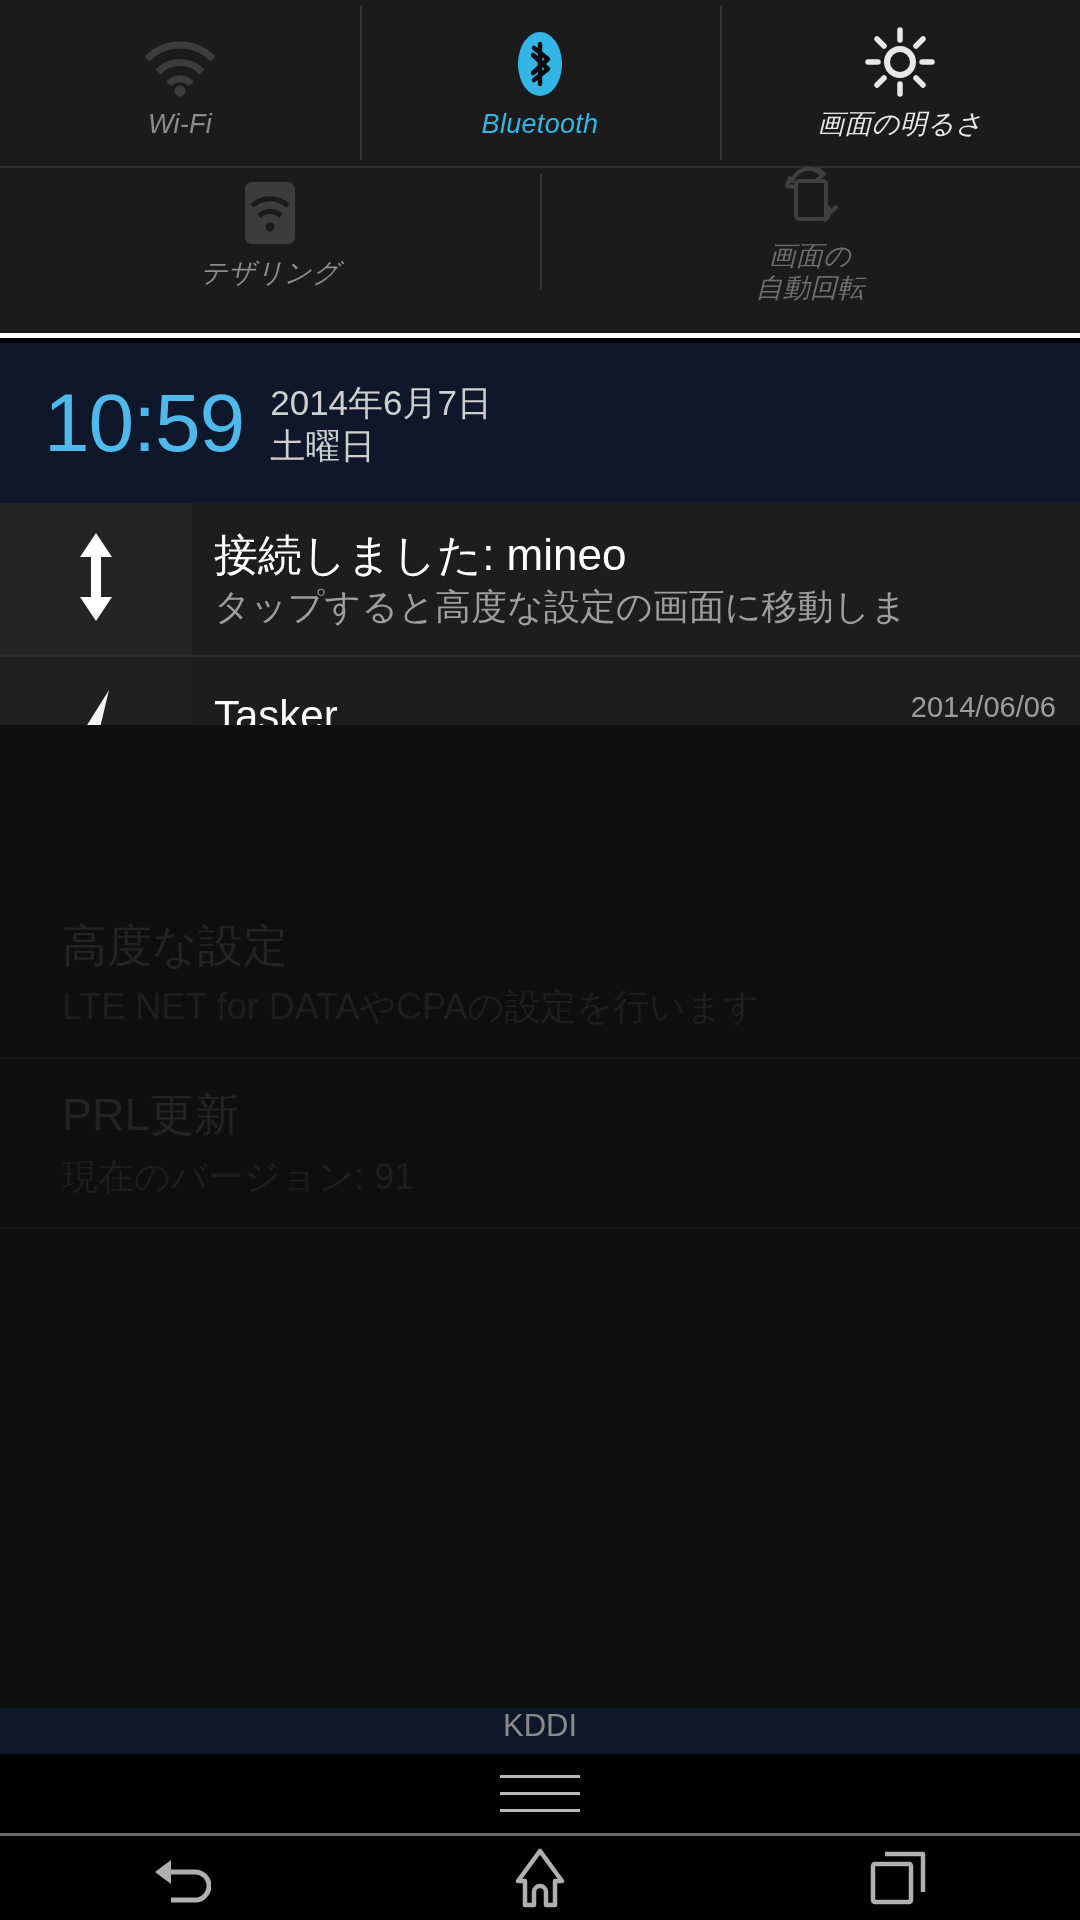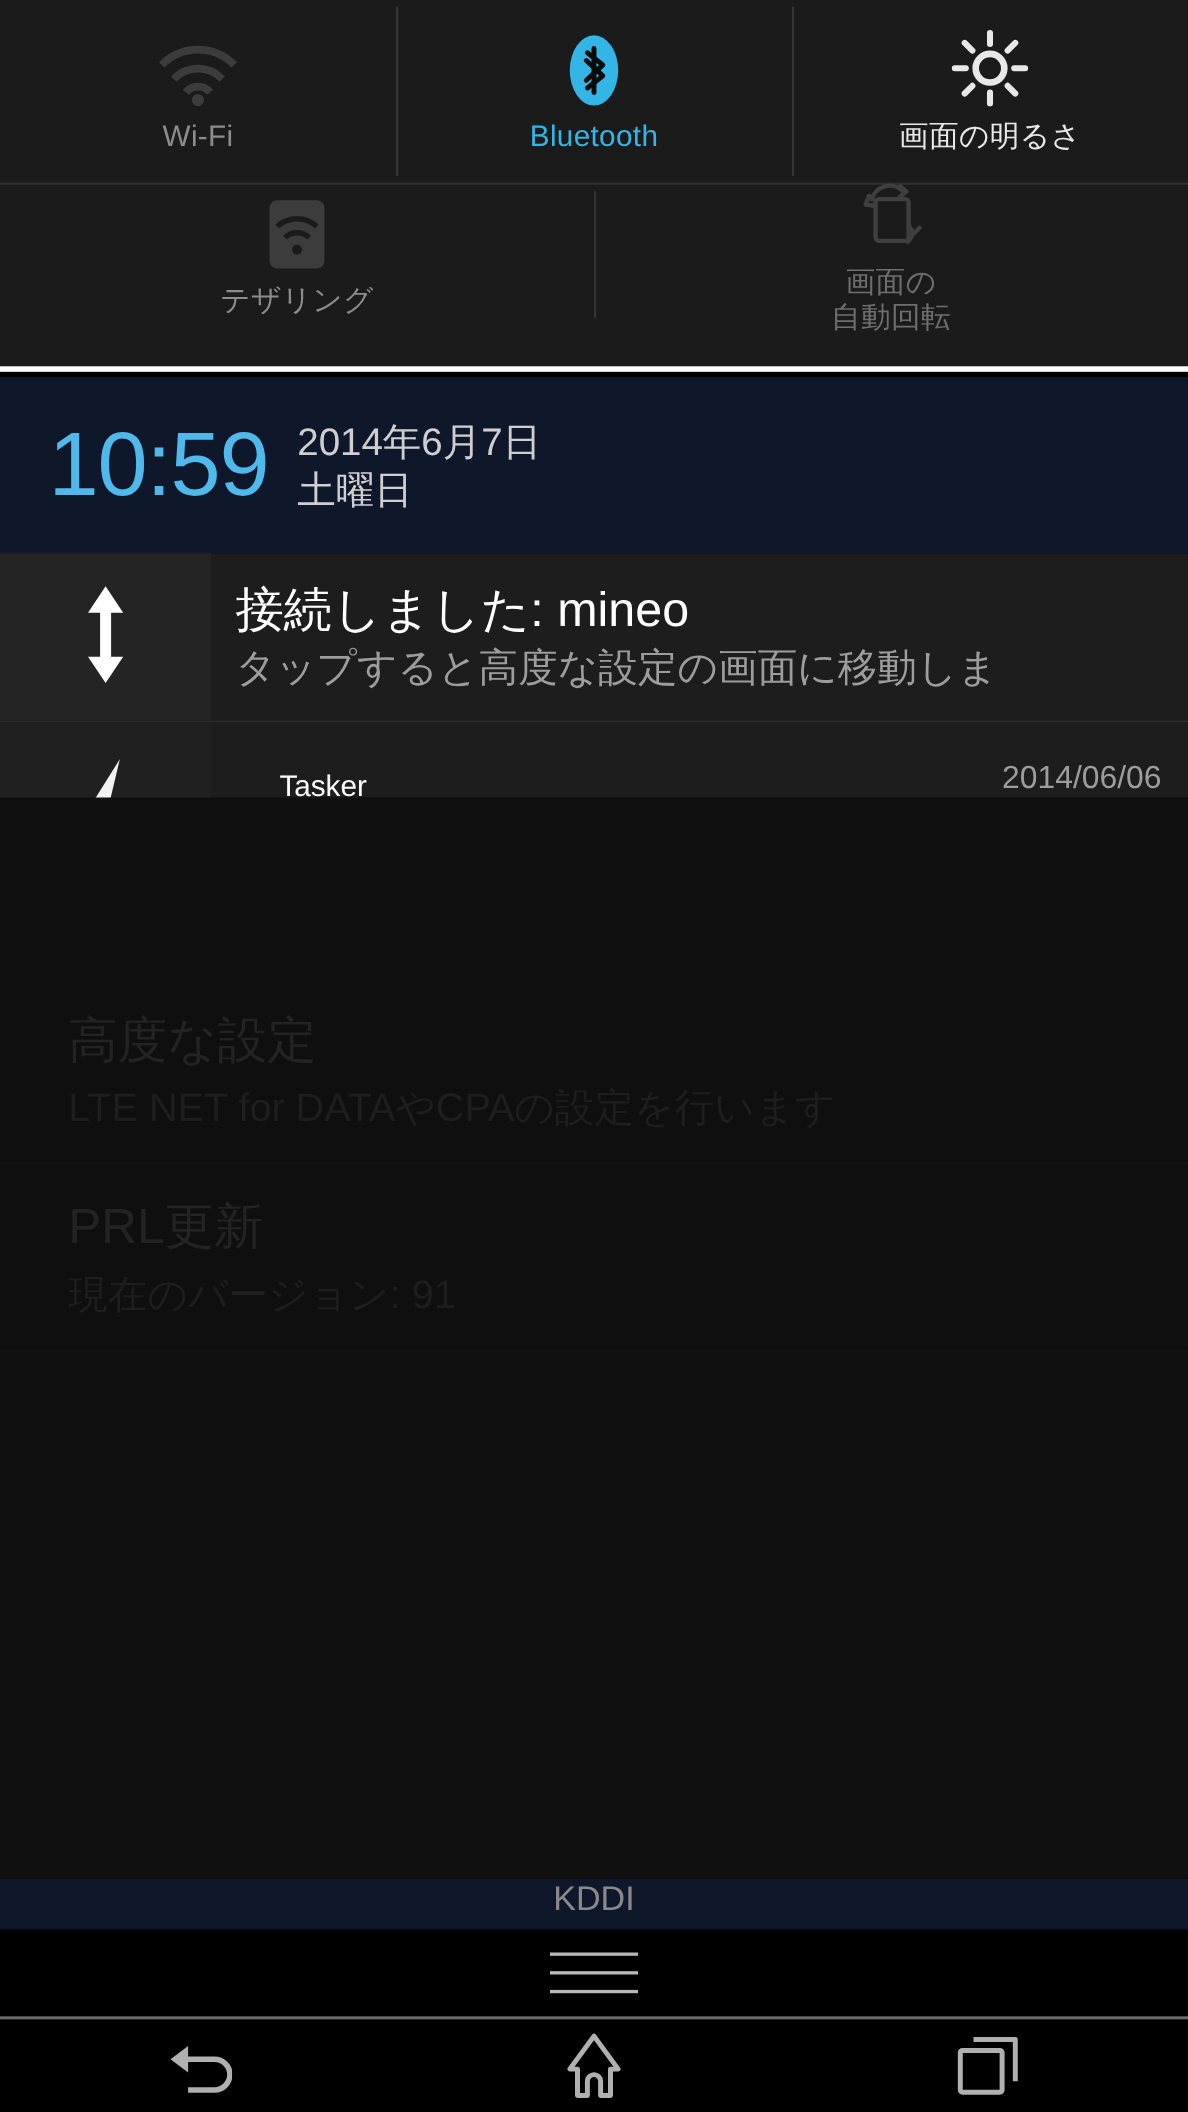--- a/index.html
+++ b/index.html
@@ -10,21 +10,21 @@
     overflow:hidden;
   }
   #screen { position:relative; width:1080px; height:1920px; background:#000; }
 
   
   .qs-panel {
     position:absolute; top:0; left:0; width:1080px; height:338px;
     background:#1b1b1b;
     border-bottom:5px solid #ffffff;
   }
-  .qs-row { display:flex; width:1080px; height:166px; }
+  .qs-row { display:flex; width:1080px; height:166px;font-style:italic; }
   .qs-row.row2 { border-top:2px solid #303030; height:129px; }
   .qs-tile {
     flex:1 1 33.3333%;
     display:flex; flex-direction:column;
     align-items:center; justify-content:center;
     position:relative;
     padding-top:6px;
   }
   .qs-tile + .qs-tile::before {
     content:""; position:absolute; left:0; top:6px; bottom:6px;
@@ -87,21 +87,21 @@
     position:absolute; right:24px; top:34px;
     font-size:29px; color:#9d9d9d;
   }
   .notif-text {
     font-size:36px; color:#9d9d9d; line-height:1.2;
     margin-top:6px; white-space:nowrap;
   }
   .notif-1 .notif-body { min-height:152px; }
   .notif-2 .notif-iconcol { background:#202020; }
   .notif-2 .notif-body { min-height:162px; padding-top:30px; }
-  .notif-2 .notif-title { font-size:27px;margin-left:40px; }
+  .notif-2 .notif-title { font-size:42px; }
 
   
   .bg-app {
     position:absolute; top:725px; left:0; width:1080px; bottom:0;
     background:#0f0f0f;
   }
   .bg-item { padding:28px 0 28px 62px; }
   .bg-item-title { font-size:45px; color:#232323; line-height:1.25; }
   .bg-item-sub   { font-size:36px; color:#1e1e1e; line-height:1.25; margin-top:10px; }
   .bg-sep { height:2px; background:#141414; margin-left:0; }

